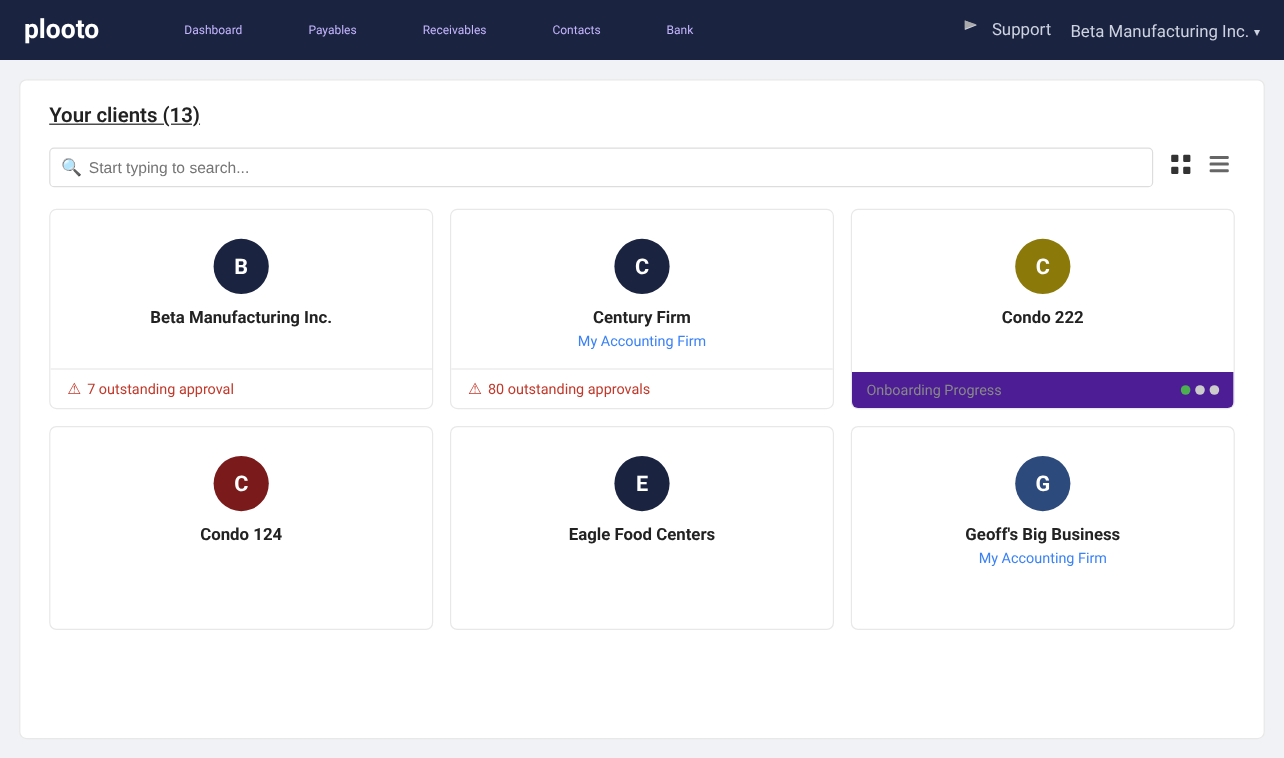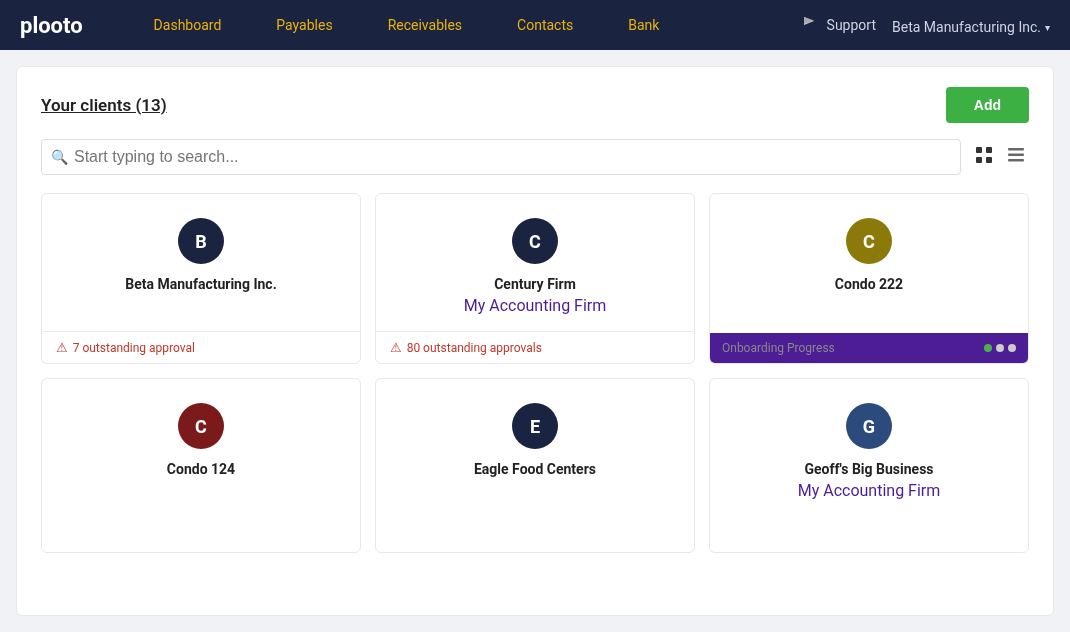--- a/index.html
+++ b/index.html
@@ -19,22 +19,22 @@
       font-weight: 700;
       color: #fff;
       margin-right: 10px;
     }
     .nav-links {
       display: flex;
       gap: 24px;
       flex: 1;
     }
     .nav-link {
-      color: #eab308;
-      font-size: 14px;
+      color: #c4b5fd;
+      font-size: 10px;
       text-decoration: none;
       cursor: pointer;
       padding-left: 31px;
     }
     .nav-right {
       display: flex;
       align-items: flex-end;
       gap: 16px;
       margin-left: auto;
     }
@@ -160,21 +160,21 @@
       top: 50%;
       transform: translateY(-50%);
       color: #aaa;
       font-size: 14px;
     }
     .search-input {
       width: 100%;
       padding: 8px 24px 8px 32px;
       border: 1px solid #ddd;
       border-radius: 4px;
-      font-size: 16px;
+      font-size: 13px;
       color: #555;
       outline: none;
     }
     .view-toggle {
       display: flex;
       gap: 6px;
     }
     .view-btn {
       background: none;
       border: none;
@@ -220,22 +220,22 @@
       margin-bottom: 12px;
     }
     .client-name {
       font-size: 14px;
       font-weight: 700;
       color: #222;
       text-align: center;
       margin-bottom: 4px;
     }
     .client-sub {
-      font-size: 16px;
-      color: #4c1d95;
+      font-size: 12px;
+      color: #3b82f6;
       text-align: left;
     }
     .client-card-footer {
       border-top: 1px solid #e8e8e8;
       padding: 8px 14px;
       font-size: 12px;
     }
     .approval-warning {
       display: flex;
       align-items: center;
@@ -292,21 +292,20 @@
     </div>
   </div>
 </nav>
 
 <div class="main-layout">
 
 
   <main class="content">
     <div class="content-header">
       <span class="content-title">Your clients (13)</span>
-      <button class="add-btn">Add</button>
     </div>
 
     <div class="search-row">
       <div class="search-input-wrap">
         <span class="search-icon-inner">🔍</span>
         <input class="search-input" type="text" placeholder="Start typing to search..." style="">
       </div>
       <div class="view-toggle">
         <button class="view-btn active">
           <svg width="18" height="18" viewBox="0 0 18 18" fill="currentColor">

